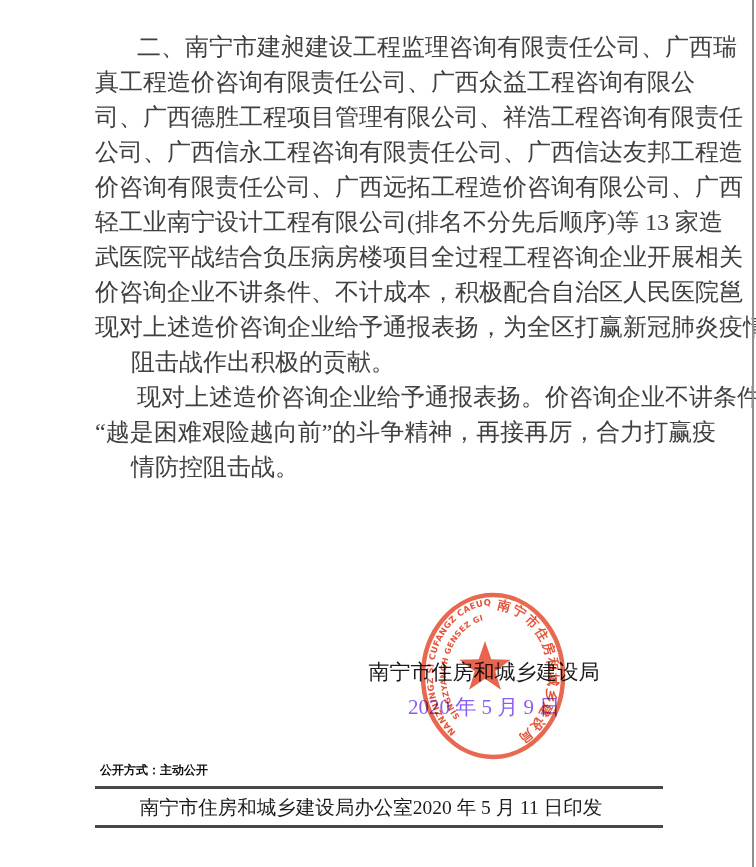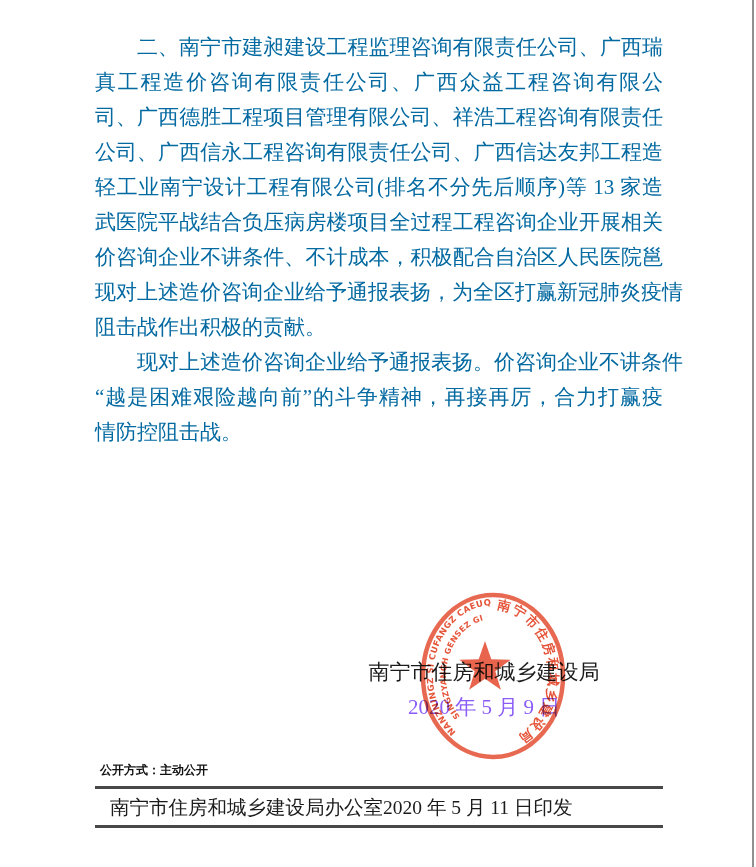--- a/index.html
+++ b/index.html
@@ -19,31 +19,32 @@
     position: absolute; left: 752px; top: 0;
     width: 2px; height: 867px;
     background: #909090;
   }
   
   .doc-body {
     position: absolute; left: 95px; top: 30px; width: 568px;
   }
   .body-line {
     height: 35px; line-height: 35px;
-    font-size: 21px;
+    font-size: 24px;
     text-align: justify;
     text-align-last: justify;
     text-justify: inter-character;
     white-space: nowrap;
-    color: #0369a1;
+    color: #404040;
   }
   .body-line.indent { text-indent: 42px; }
   .body-line.last {
     text-align: left;
     text-align-last: left;
+    margin-left: 36px;
   }
   
   .sig-name {
     position: absolute; left: 366px; top: 659px; width: 236px;
     font-size: 21px; line-height: 27px; text-align: center;
     color: #1b1b1b;
   }
   .sig-date {
     position: absolute; left: 398px; top: 694px; width: 172px;
     font-size: 21px; line-height: 27px; text-align: center;
@@ -73,34 +74,35 @@
   .rule {
     position: absolute; left: 95px; width: 568px; height: 3px;
     background: #484848;
   }
   .rule-1 { top: 786px; }
   .rule-2 { top: 825px; }
   .footer-row {
     position: absolute; left: 95px; top: 792px; width: 568px; height: 31px;
     box-sizing: border-box;
     padding: 0 31px 0 15px;
-    display: flex; justify-content: flex-start; align-items: center;
+    display: flex; justify-content: center; align-items: center;
     font-size: 19.5px; color: #1b1b1b;
   }
 </style>
 </head>
 <body>
 
 <div class="page">
 
   <div class="doc-body">
       <div class="body-line indent">二、南宁市建昶建设工程监理咨询有限责任公司、广西瑞</div>
       <div class="body-line">真工程造价咨询有限责任公司、广西众益工程咨询有限公</div>
       <div class="body-line">司、广西德胜工程项目管理有限公司、祥浩工程咨询有限责任</div>
       <div class="body-line">公司、广西信永工程咨询有限责任公司、广西信达友邦工程造</div>
+      <div class="body-line">价咨询有限责任公司、广西远拓工程造价咨询有限公司、广西</div>
       <div class="body-line">轻工业南宁设计工程有限公司(排名不分先后顺序)等 13 家造</div>
       <div class="body-line">武医院平战结合负压病房楼项目全过程工程咨询企业开展相关</div>
       <div class="body-line">价咨询企业不讲条件、不计成本，积极配合自治区人民医院邕</div>
       <div class="body-line">现对上述造价咨询企业给予通报表扬，为全区打赢新冠肺炎疫情</div>
       <div class="body-line last">阻击战作出积极的贡献。</div>
       <div class="body-line indent">现对上述造价咨询企业给予通报表扬。价咨询企业不讲条件</div>
       <div class="body-line">“越是困难艰险越向前”的斗争精神，再接再厉，合力打赢疫</div>
       <div class="body-line last">情防控阻击战。</div>
     </div>
 

